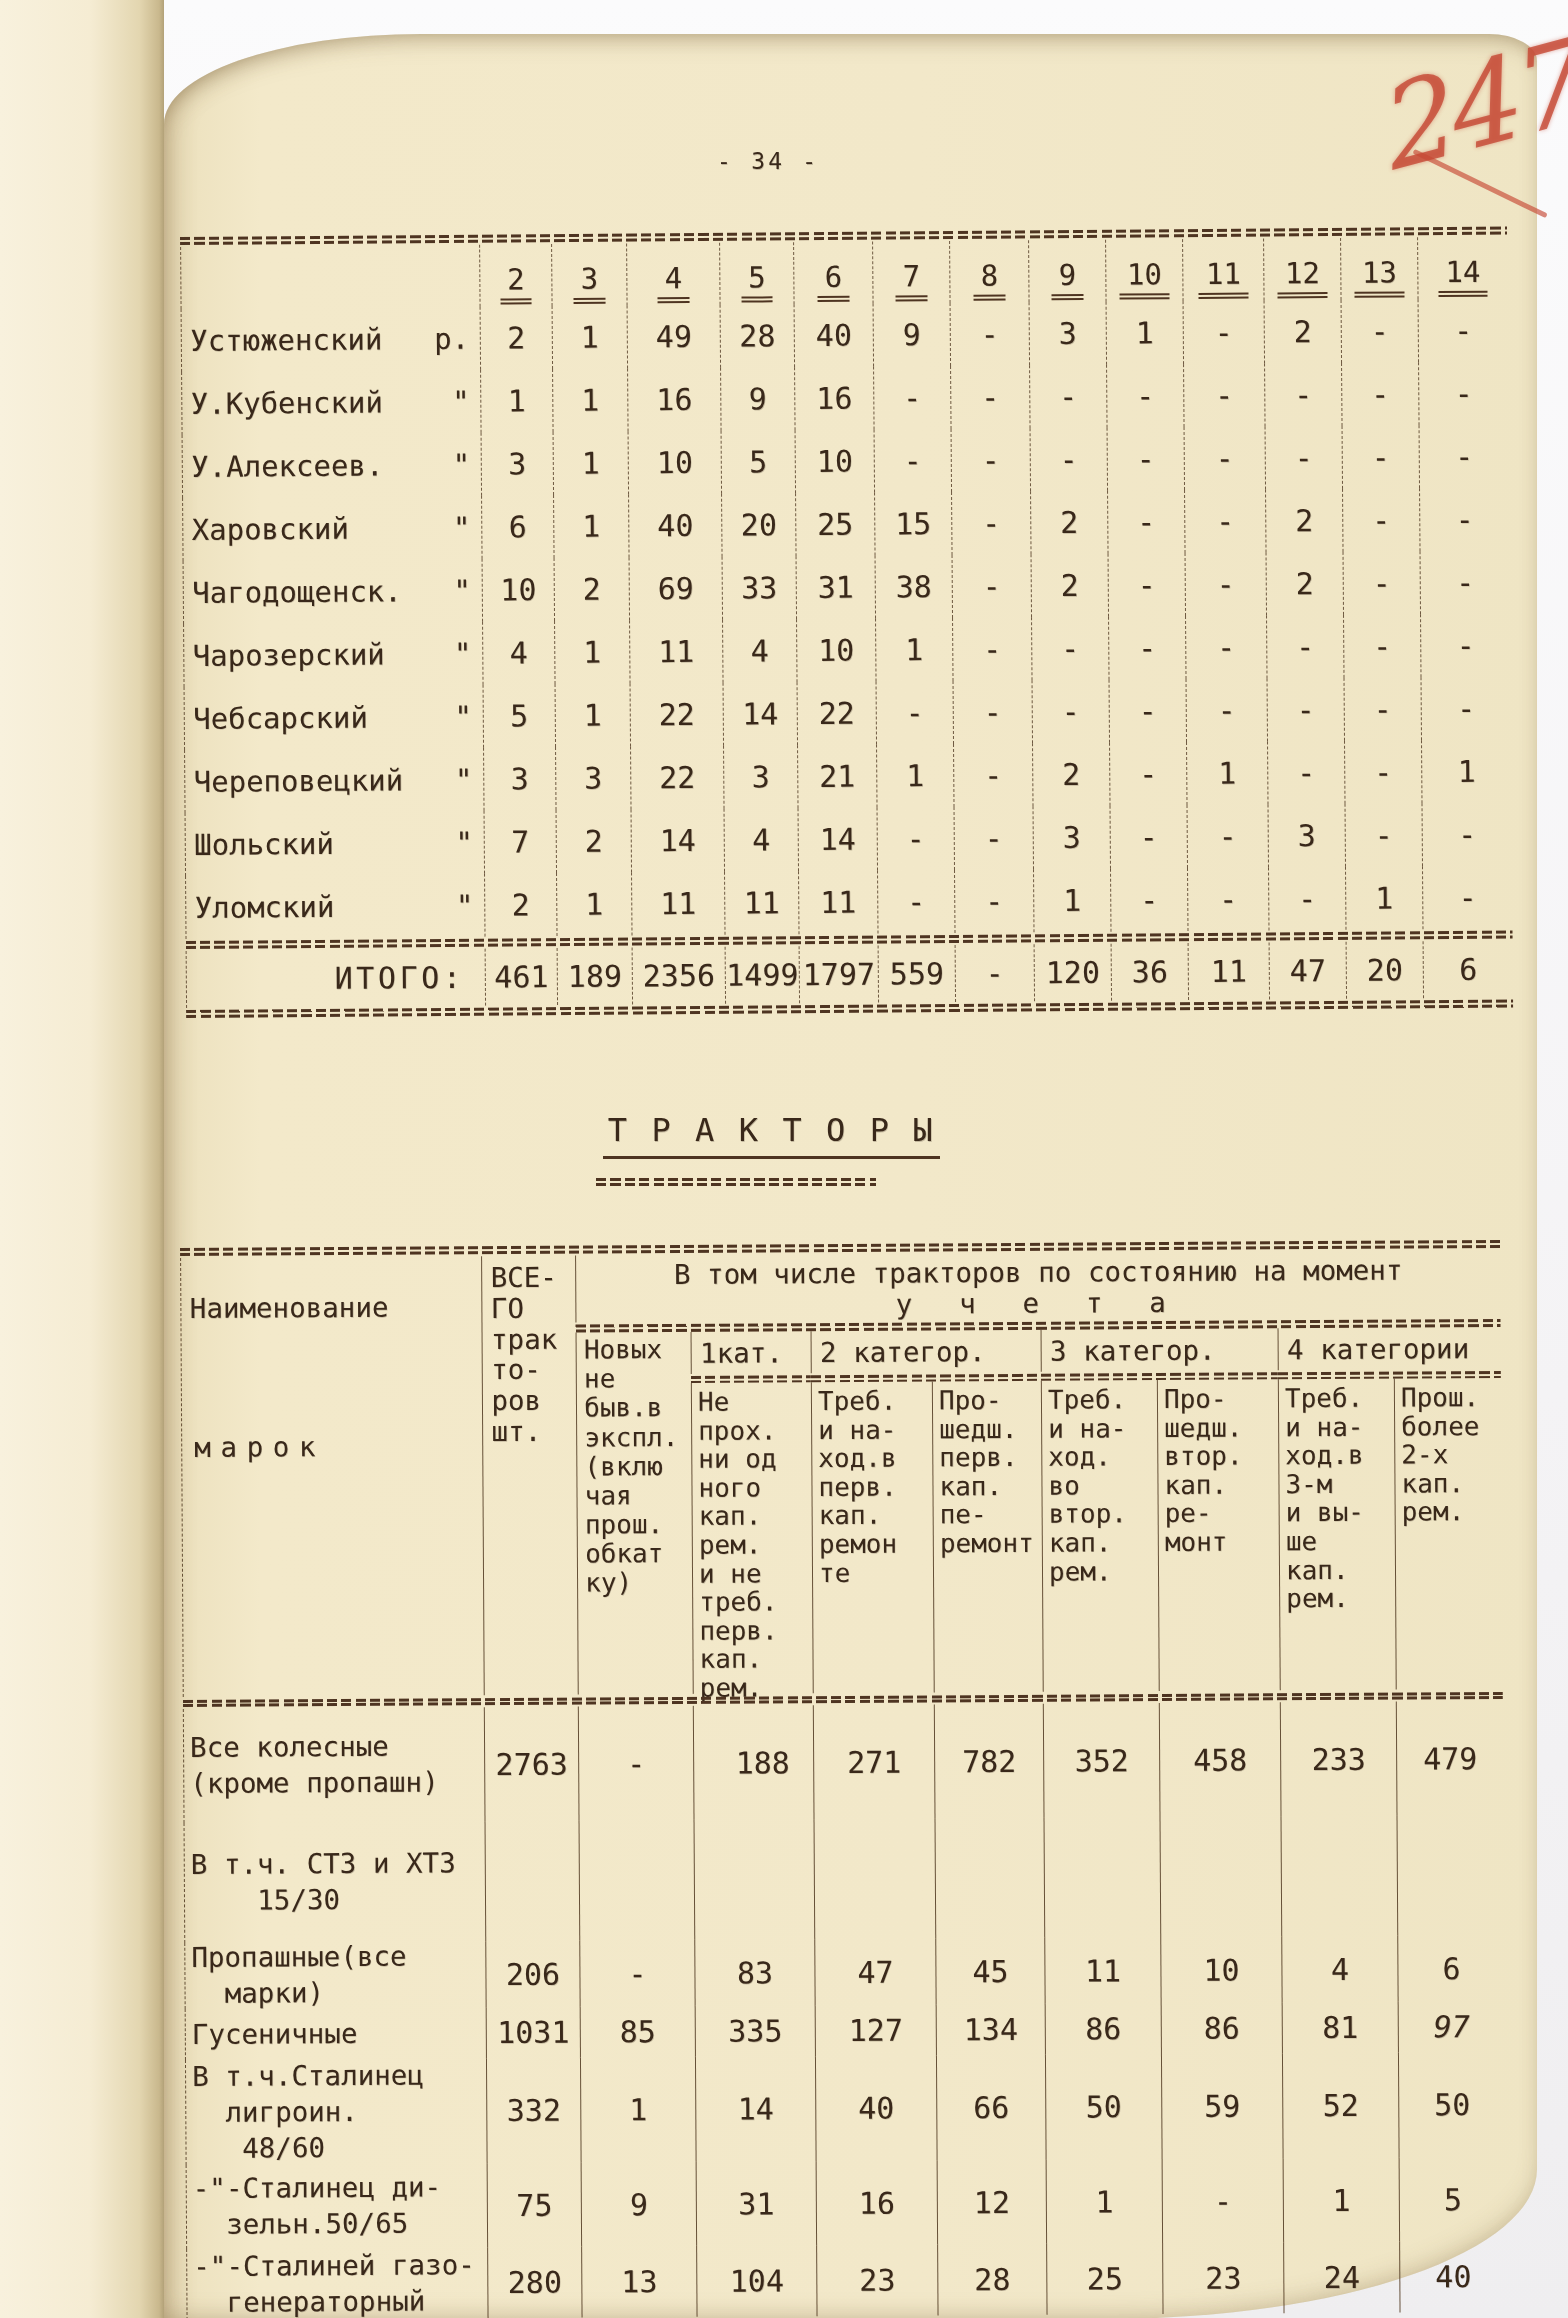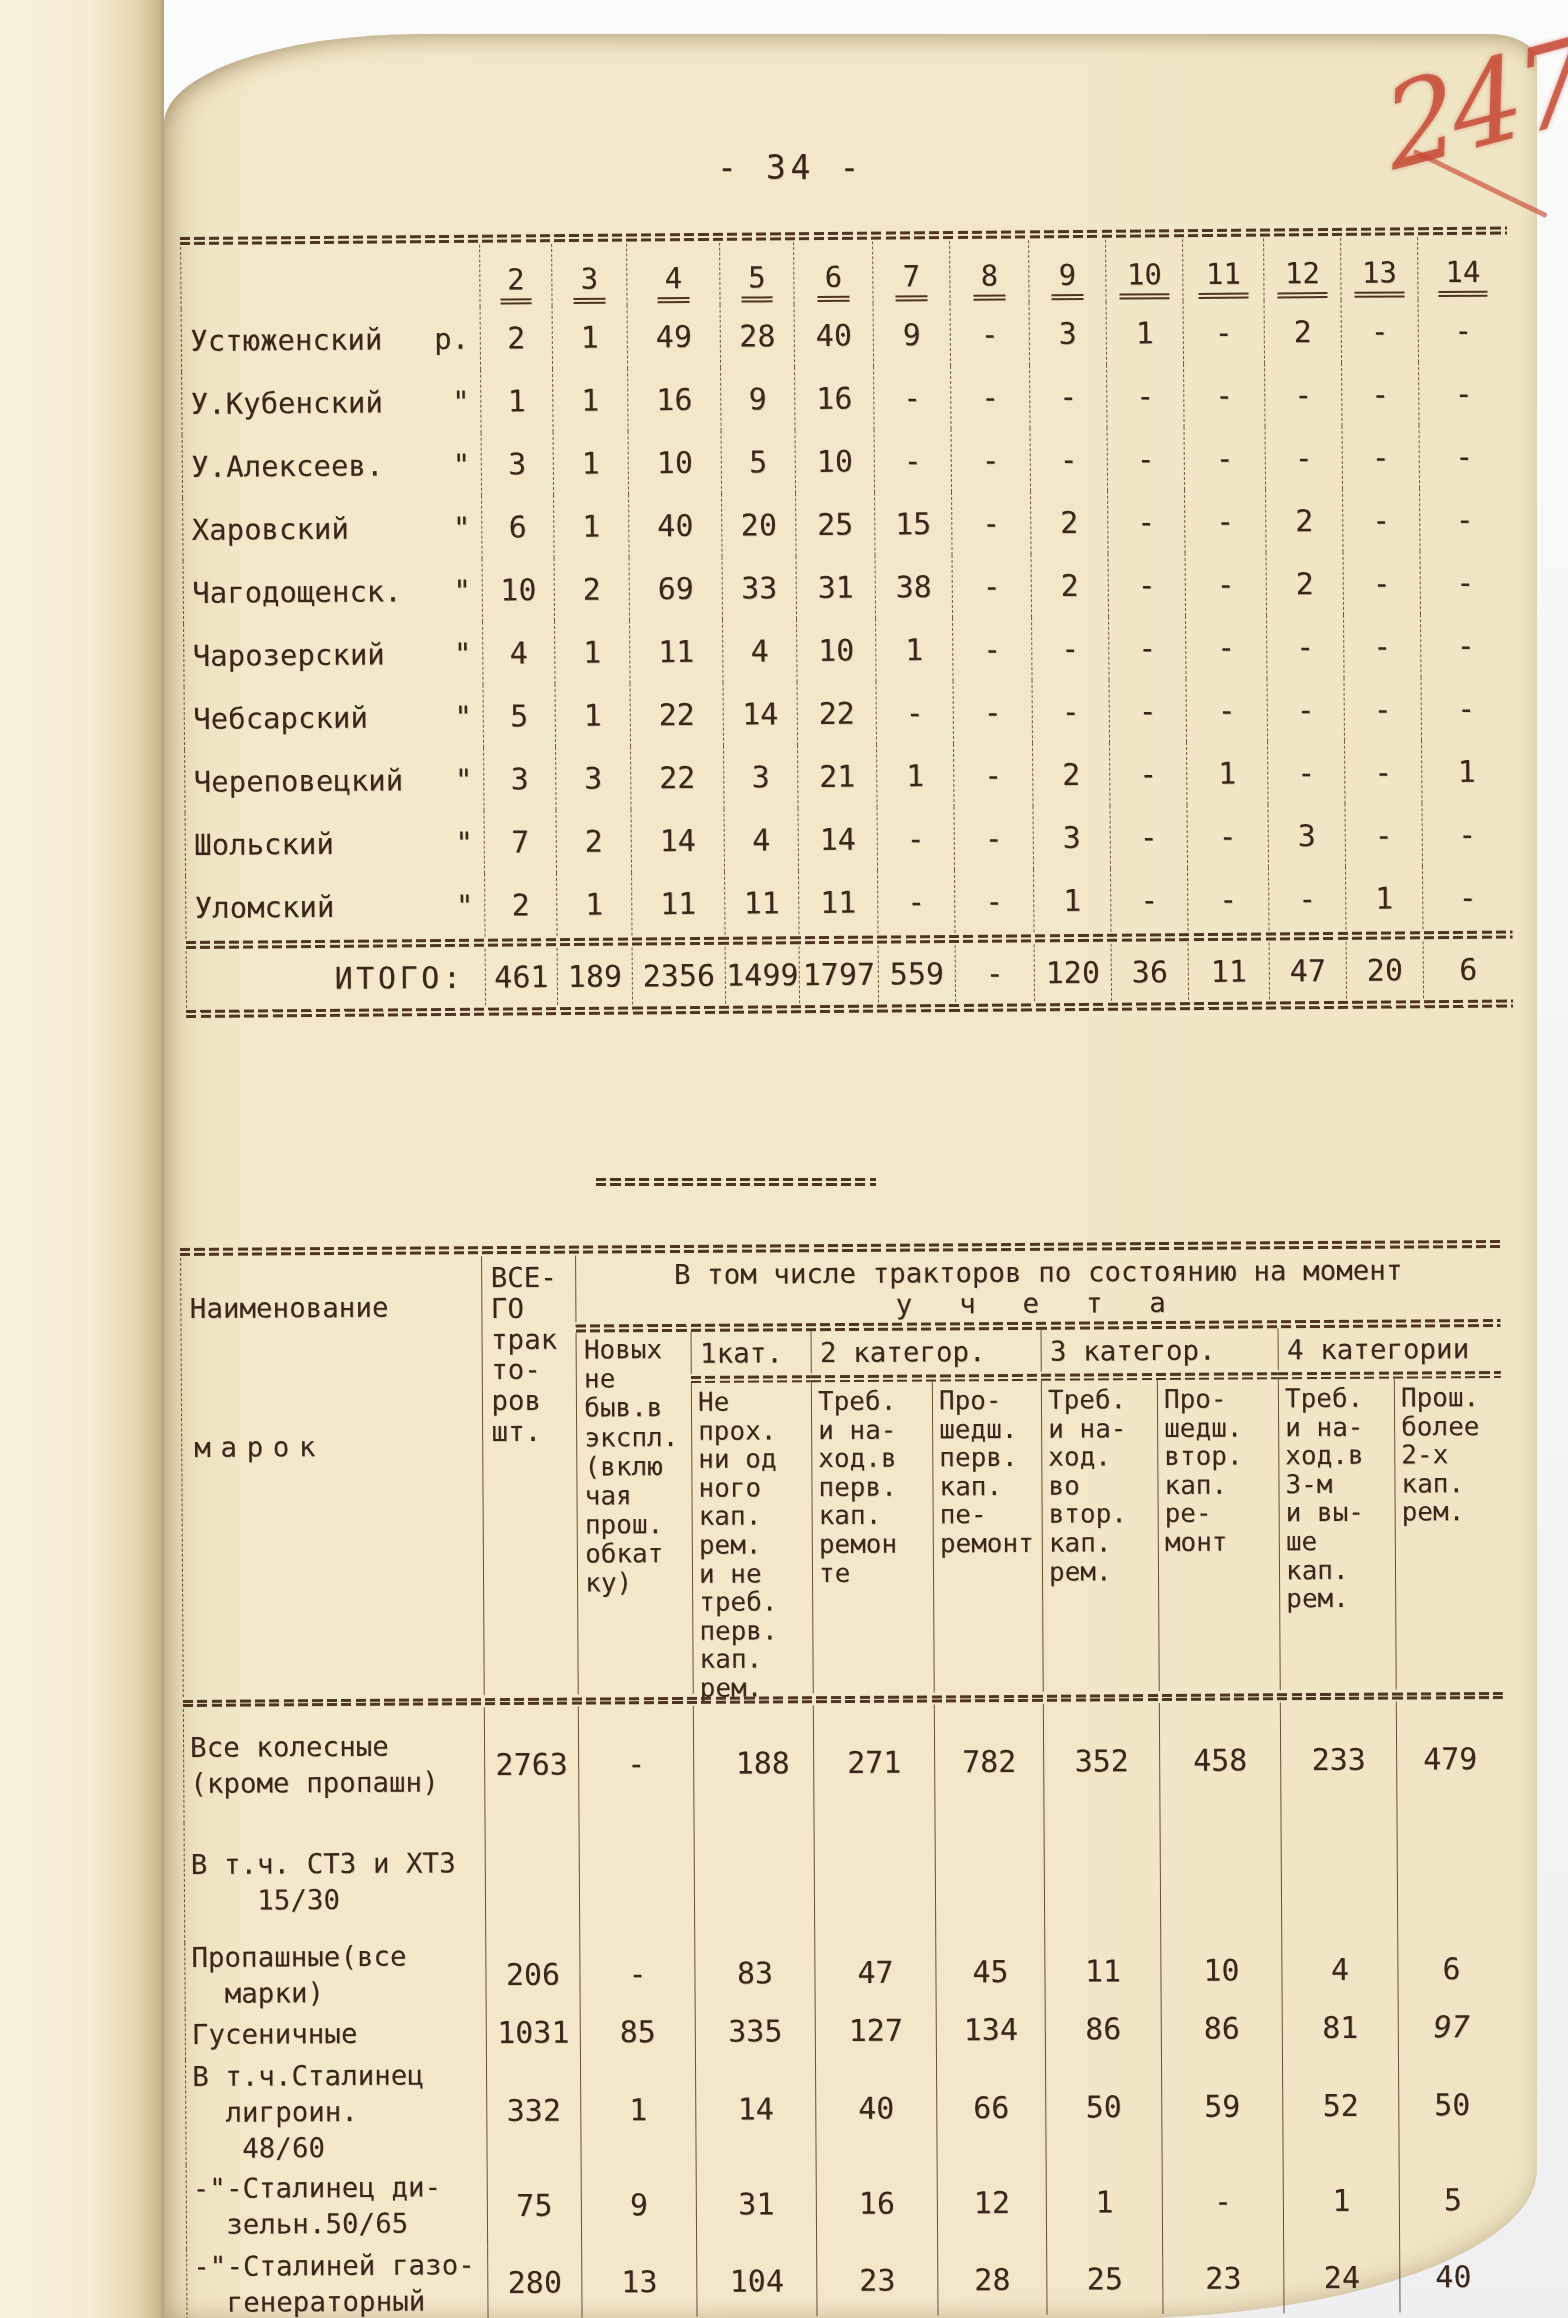--- a/index.html
+++ b/index.html
@@ -22,21 +22,21 @@
     position:absolute;left:164px;top:34px;width:1373px;height:2285px;
     background:linear-gradient(90deg,#e6d9b4 0%,#eee3c1 2.5%,#f3e9ca 7%,#f2e8c9 55%,#efe5c4 100%);
     border-top-left-radius:257px 90px;
     border-top-right-radius:48px 27px;
     border-bottom-right-radius:431px 150px;
     box-shadow:inset 0 15.6px 24px -14.4px rgba(120,95,55,.5),
                inset 14.4px 0 27.5px -12px rgba(120,90,50,.38),
                inset -3.6px -12px 24px -10.8px rgba(120,95,55,.25);
   }
   .typed{ text-shadow:0.6px 0.6px 0 rgba(57,40,26,.25); }
-  .pageno{position:absolute;left:717px;top:148px;font-size:33px;letter-spacing:.14em;}
+  .pageno{position:absolute;left:717px;top:148px;font-size:23px;letter-spacing:.14em;}
   .hw{
     position:absolute;left:1383px;top:38px;font-family:"DejaVu Serif",serif;
     font-style:italic;font-size:114px;color:rgba(198,72,52,.8);
     transform:rotate(-15deg) skewX(-6deg);letter-spacing:-.04em;
     text-shadow:0 0 4.2px rgba(198,72,52,.45);
   }
   .hwtail{position:absolute;left:1406px;top:181px;width:148px;height:5.4px;
     background:rgba(198,72,52,.65);transform:rotate(26deg);border-radius:3.6px;}
 
   
@@ -345,20 +345,21 @@
       <div class="tc vc">-</div>
       <div class="tc vc">120</div>
       <div class="tc vc">36</div>
       <div class="tc vc">11</div>
       <div class="tc vc">47</div>
       <div class="tc vc">20</div>
       <div class="tc vc">6</div>
       <div class="dl full"></div>
     </div>
 
+  <div class="title typed">Т Р А К Т О Р Ы</div>
   <div class="titledash dl"></div>
 
   <div class="t2 typed" id="t2">
     <div class="dl ga-top"></div>
     <div class="hd h-name">
       <div class="nm1">Наименование</div>
       <div class="nm2">марок</div>
     </div>
     <div class="hd pre h-total">ВСЕ-
 ГО

